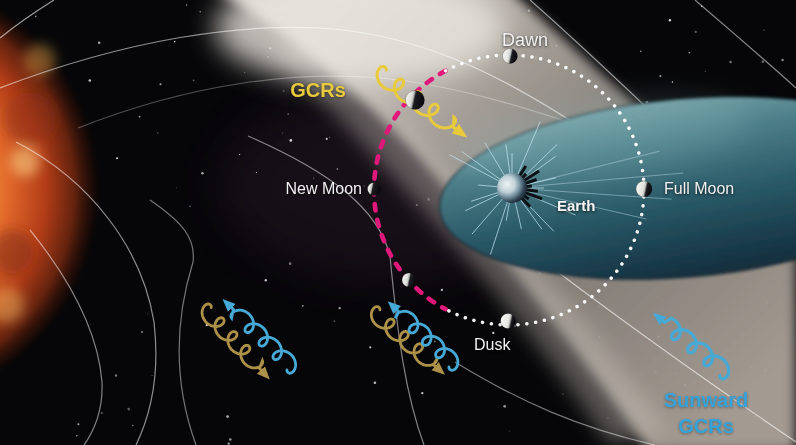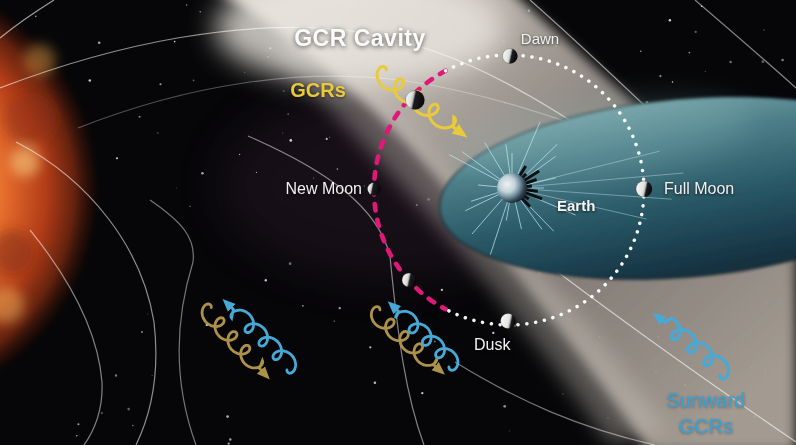--- a/index.html
+++ b/index.html
@@ -2,28 +2,28 @@
 <html style="--gcr-pink: #e0187a; --earthward-yellow: #e9ca3d; --gcr-tan: #ad9149; --coil-blue: #46a9d6; --sunward-blue: #35a3da; --cavity-gray: #b6afa7; --magnetotail-teal: #2a5a68; --sun-orange: #f6a13c; --orbit-white: #ffffff;"><head>
 <meta charset="utf-8">
 <style>
   html,body{margin:0;padding:0;background:#000;}
   #stage{position:relative;width:796px;height:445px;overflow:hidden;background:#060608;
          font-family:"Liberation Sans",sans-serif;}
   #scene{position:absolute;left:0;top:0;}
   .lbl{position:absolute;color:#f2f2f2;text-shadow:0 1px 3px rgba(0,0,0,.75);line-height:1.1;}
   .title{left:280px;top:26px;width:160px;text-align:center;font-size:23px;font-weight:bold;
          letter-spacing:.5px;color:#fbfbfb;text-shadow:0 1px 5px rgba(40,40,40,.8);}
-  .dawn{left:508px;top:31px;width:64px;text-align:center;font-size:15px;font-weight:500;}
+  .dawn{left:493px;top:31px;width:64px;text-align:center;font-size:18px;font-weight:500;}
   .newmoon{left:258px;top:180px;width:104px;text-align:right;font-size:16px;font-weight:500;}
   .fullmoon{left:664px;top:180px;width:110px;font-size:16px;font-weight:500;}
   .dusk{left:474px;top:336px;width:72px;font-size:16px;font-weight:500;}
   .earthlbl{left:533px;top:198px;width:70px;font-size:15px;font-weight:700;color:#f6f6f6;padding-left:24px;}
   .earthward{left:246px;top:79px;width:144px;text-align:center;font-size:20px;font-weight:700;
              color:var(--earthward-yellow,#e9ca3d);line-height:23px;text-shadow:0 1px 3px rgba(0,0,0,.5);}
-  .sunward{left:634px;top:387px;width:144px;text-align:center;font-size:20px;font-weight:400;
+  .sunward{left:634px;top:387px;width:144px;text-align:center;font-size:20px;font-weight:700;
            color:var(--sunward-blue,#35a3da);line-height:26px;text-shadow:0 1px 3px rgba(0,0,0,.35);}
 </style>
 </head>
 <body>
 
 <div id="stage">
   <svg id="scene" width="796" height="445" viewBox="0 0 796 445">
     <defs>
       <filter id="b6" x="-30%" y="-30%" width="160%" height="160%">
           <feGaussianBlur stdDeviation="6"></feGaussianBlur>
@@ -348,21 +348,20 @@
     <g stroke="rgba(0,0,0,.4)" stroke-width=".5">
       <circle cx="510" cy="56" r="7.5" fill="url(#g50)"></circle>
       <circle cx="415" cy="100" r="9.5" fill="url(#g38)"></circle>
       <circle cx="374" cy="189" r="6.5" fill="url(#g30)"></circle>
       <circle cx="409" cy="280" r="7" fill="url(#g45)"></circle>
       <circle cx="508" cy="321" r="7.5" fill="url(#g62)"></circle>
       <circle cx="644" cy="189" r="8" fill="url(#g55)"></circle>
     </g>
   </svg>
 
-  <div class="lbl title">GCR Cavity</div>
   <div class="lbl dawn">Dawn</div>
   <div class="lbl fullmoon">Full Moon</div>
   <div class="lbl newmoon">New Moon</div>
   <div class="lbl dusk">Dusk</div>
   <div class="lbl earthlbl">Earth</div>
   <div class="lbl earthward">
     <div>GCRs</div>
   </div>
   <div class="lbl sunward">
     <div>Sunward</div>

